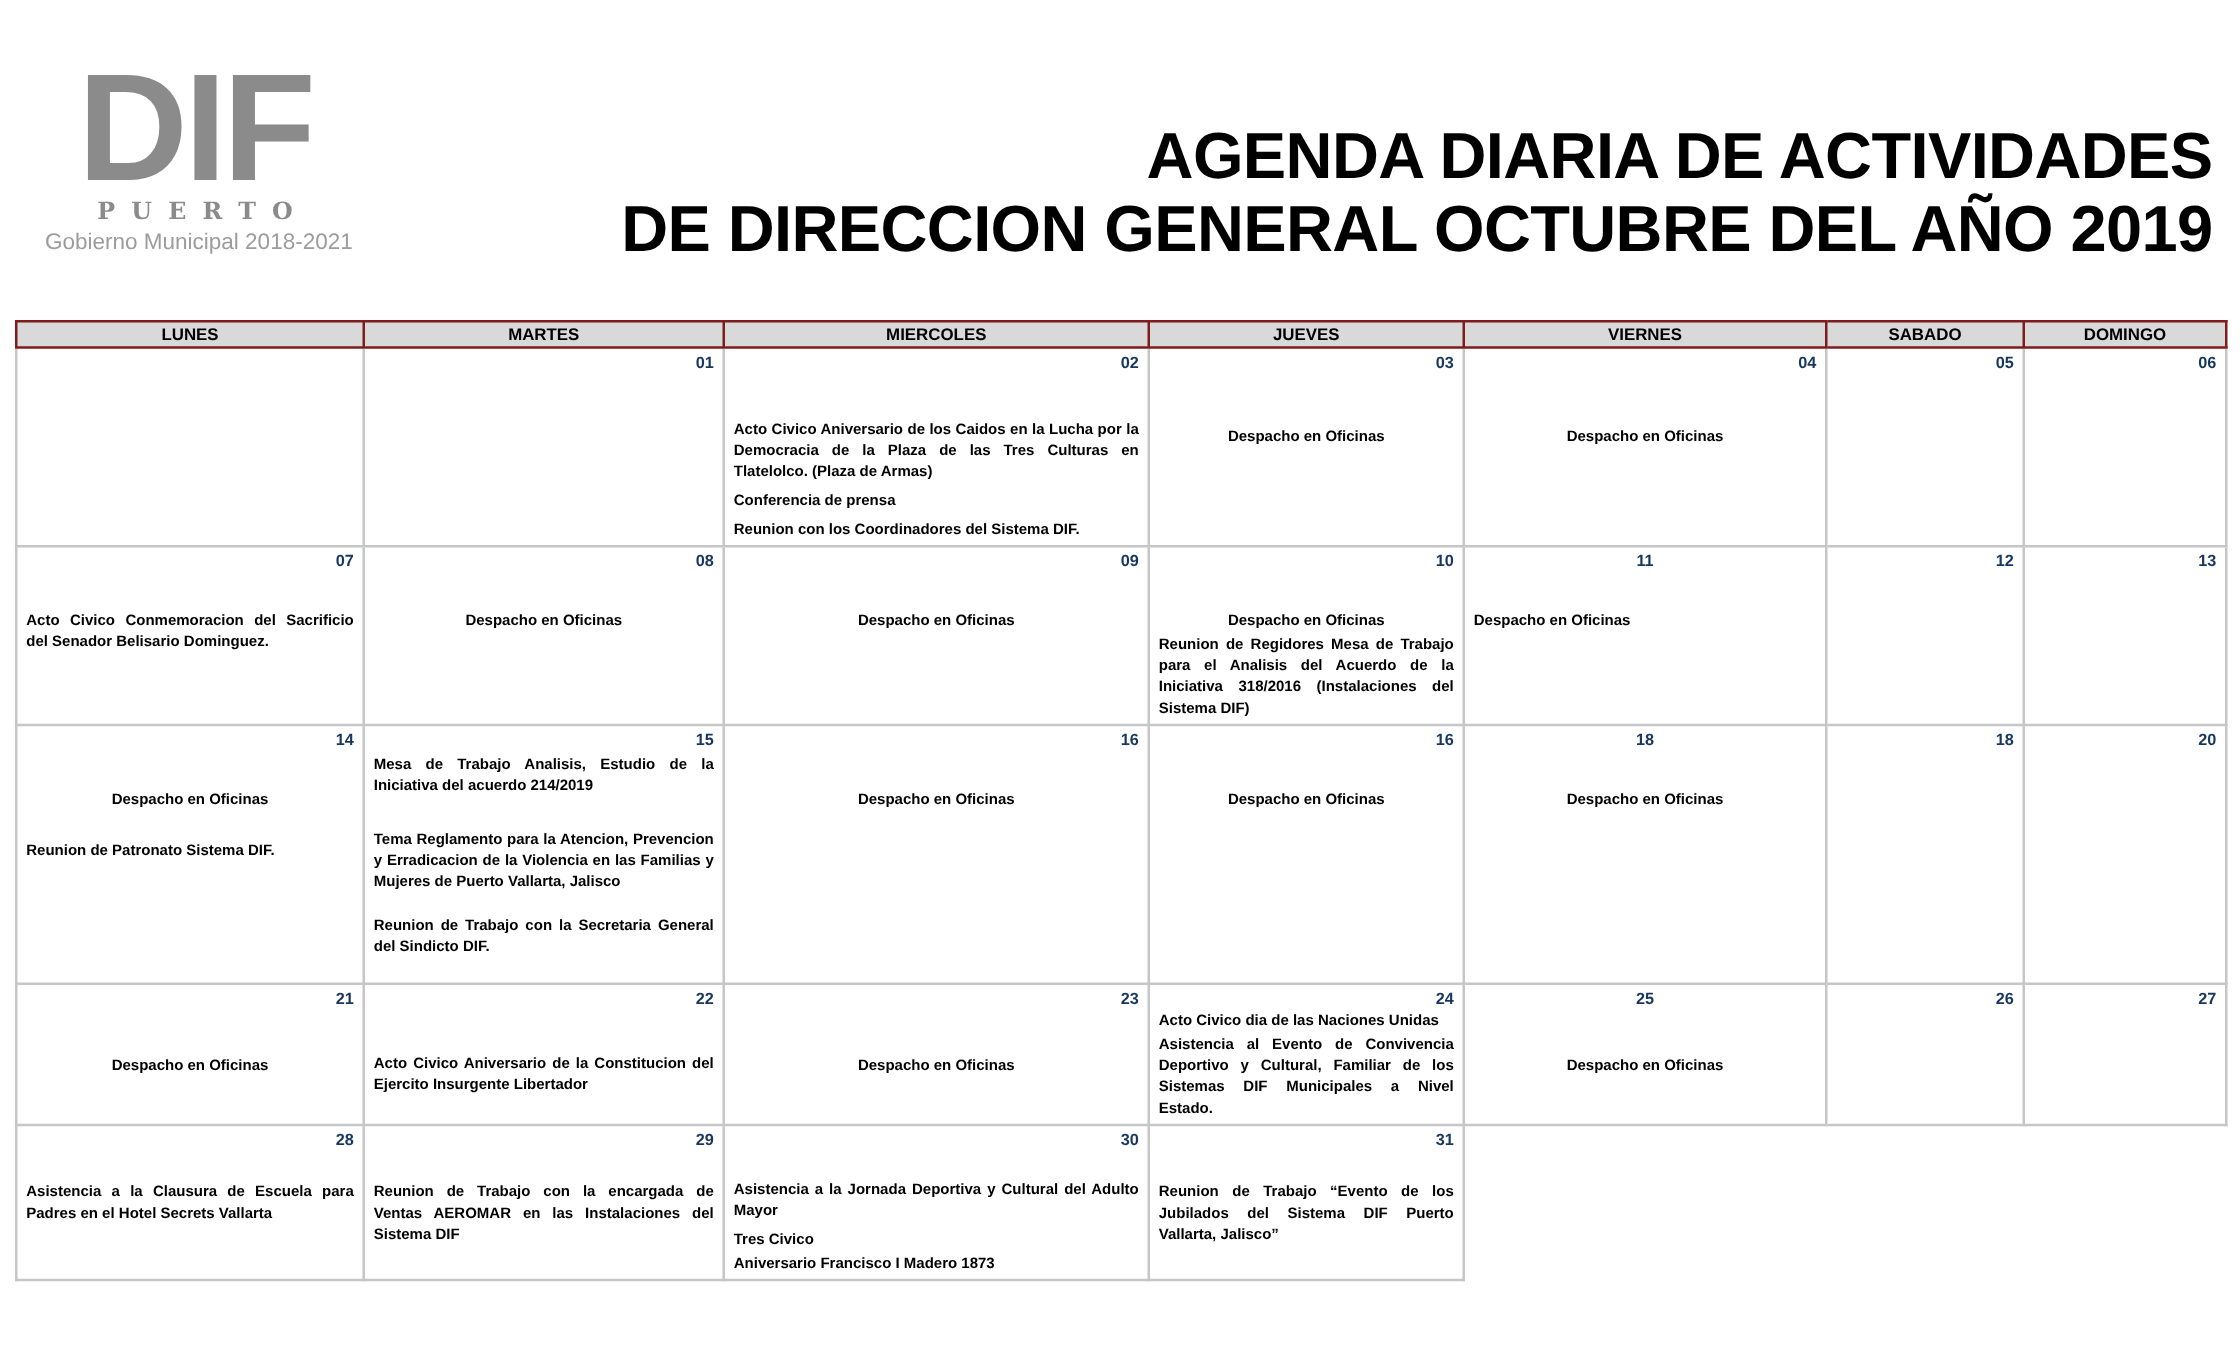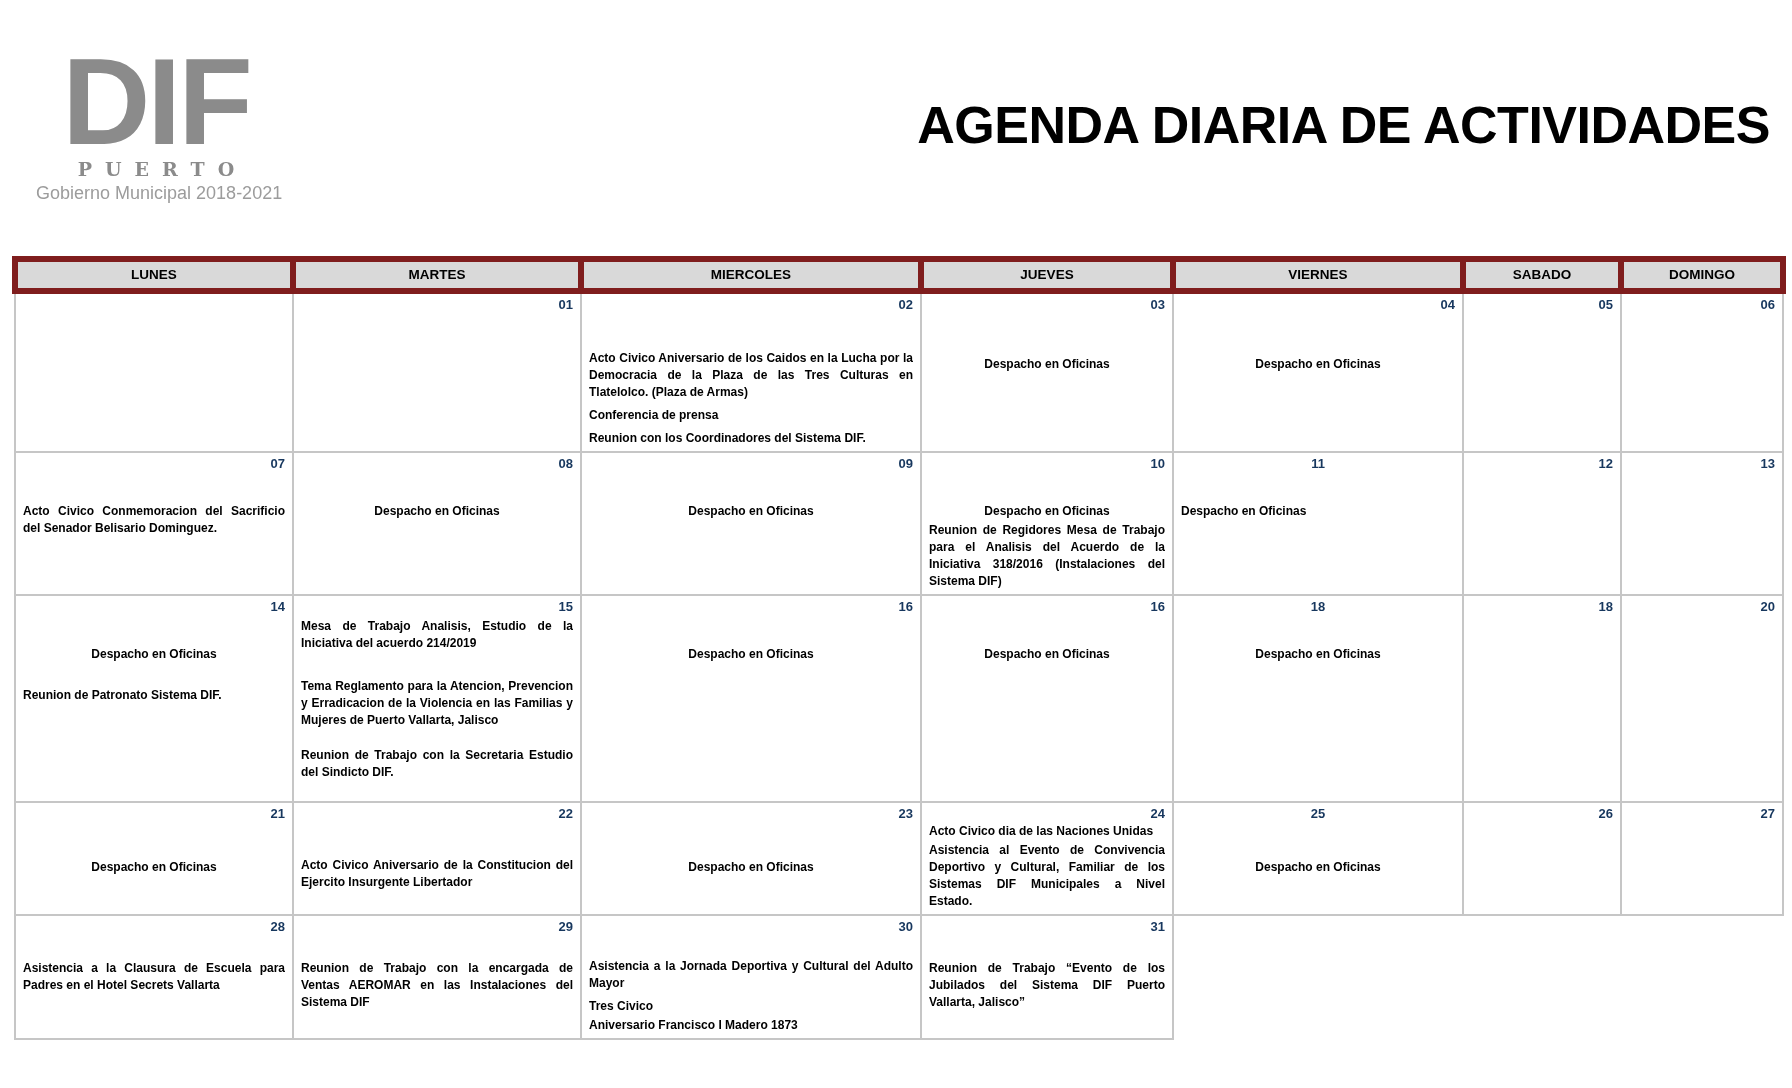--- a/index.html
+++ b/index.html
@@ -46,23 +46,23 @@
 
   
   table.calendar {
     margin-left: 12px;
     border-collapse: collapse;
     table-layout: fixed;
     width: 1768px;
   }
   table.calendar th {
     background: #d9d9d9;
-    border: 6px solid #7f1d1d;
+    border: 2px solid #7f1d1d;
     font-size: 13.5px; font-weight: bold;
-    height: 32px; padding: 1px 0 2px 0;
+    height: 21px; padding: 1px 0 2px 0;
     text-align: center; color: #000;
   }
   table.calendar td {
     border: 2px solid #c6c6c6;
     vertical-align: top;
     padding: 2px 7px 4px 7px;
     background: #fff;
   }
   table.calendar td.void { border: none; background: #fff; }
   .day-num {
@@ -87,20 +87,21 @@
 <div class="page">
 
   <div class="top-area">
     <div class="logo">
       <div class="logo-dif">DIF</div>
       <div class="logo-puerto">PUERTO</div>
       <div class="logo-caption">Gobierno Municipal 2018-2021</div>
     </div>
     <div class="title">
       <span>AGENDA DIARIA DE ACTIVIDADES</span><br>
+      <span>DE DIRECCION GENERAL OCTUBRE DEL AÑO 2019</span>
     </div>
   </div>
 
   <table class="calendar">
     <colgroup id="cal-cols">
         <col style="width: 278px;">
         <col style="width: 288px;">
         <col style="width: 340px;">
         <col style="width: 252px;">
         <col style="width: 290px;">
@@ -179,21 +180,21 @@
         <tr style="height: 207px;">
           <td>
             <div class="day-num">14</div>
             <p class="ev ev-center" style="margin-top: 30px;">Despacho en Oficinas</p>
             <p class="ev ev-left" style="margin-top: 24px;">Reunion de Patronato Sistema DIF.</p>
           </td>
           <td>
             <div class="day-num">15</div>
             <p class="ev ev-justify" style="margin-top: 2px;">Mesa de Trabajo Analisis, Estudio de la Iniciativa del acuerdo 214/2019</p>
             <p class="ev ev-justify" style="margin-top: 26px;">Tema Reglamento para la Atencion, Prevencion y Erradicacion de la Violencia en las Familias y Mujeres de Puerto Vallarta, Jalisco</p>
-            <p class="ev ev-justify" style="margin-top: 18px;">Reunion de Trabajo con la Secretaria Estudio del Sindicto DIF.</p>
+            <p class="ev ev-justify" style="margin-top: 18px;">Reunion de Trabajo con la Secretaria General del Sindicto DIF.</p>
           </td>
           <td>
             <div class="day-num">16</div>
             <p class="ev ev-center" style="margin-top: 30px;">Despacho en Oficinas</p>
           </td>
           <td>
             <div class="day-num">16</div>
             <p class="ev ev-center" style="margin-top: 30px;">Despacho en Oficinas</p>
           </td>
           <td>

